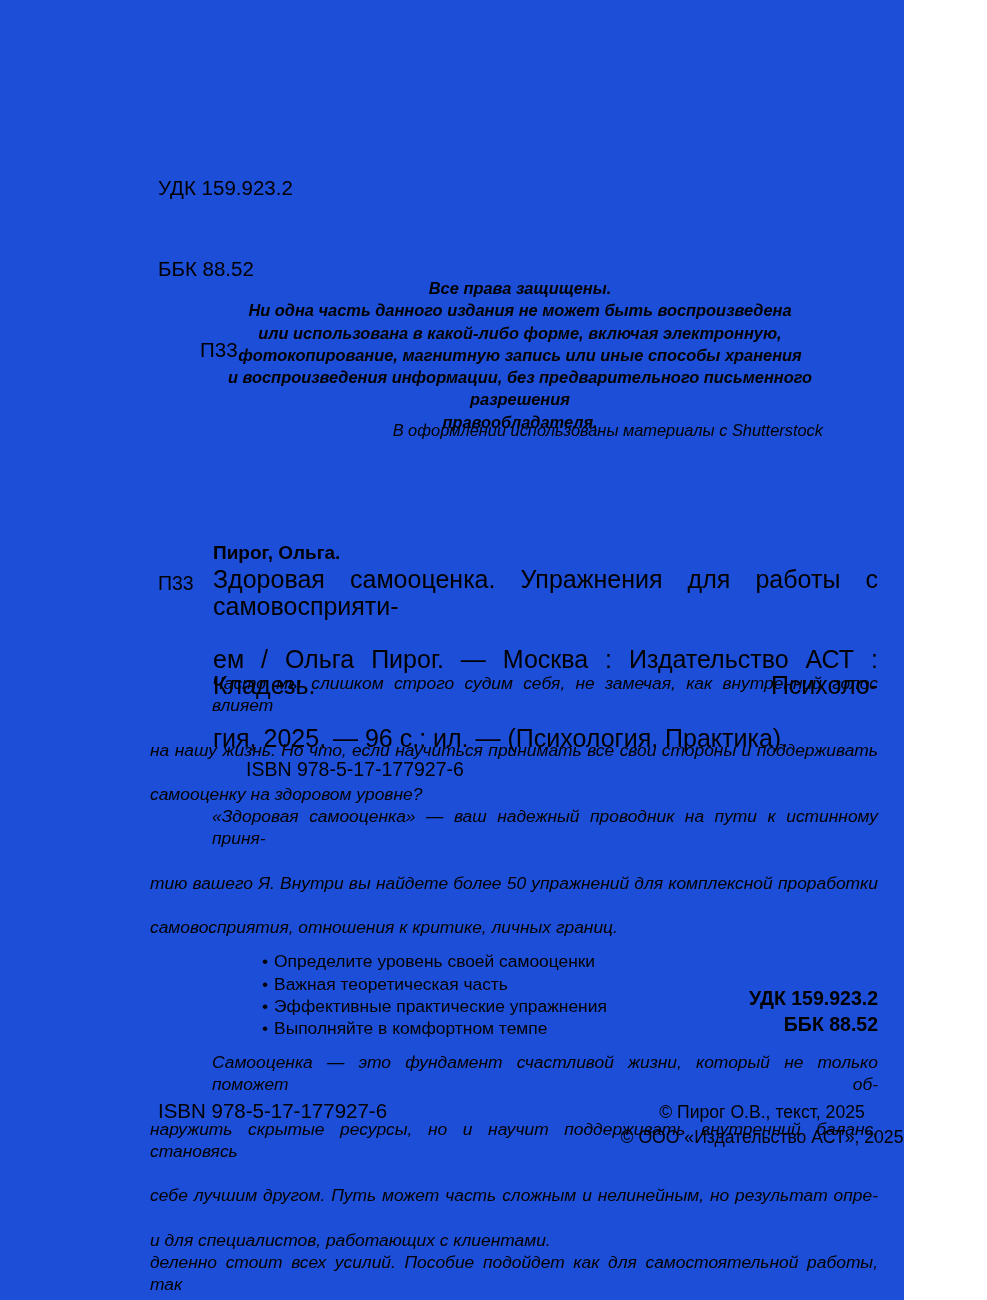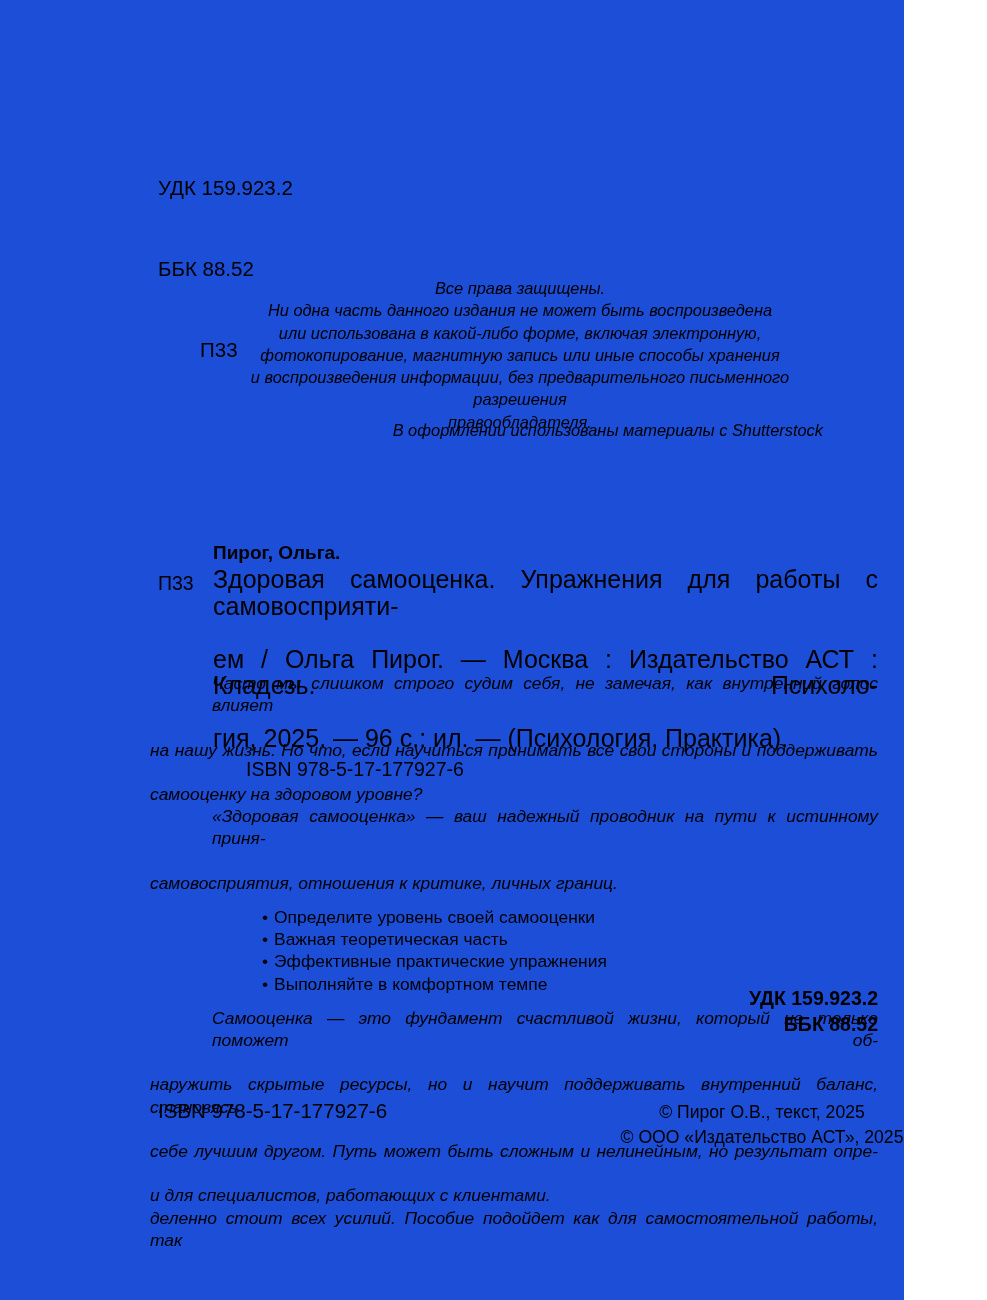--- a/index.html
+++ b/index.html
@@ -37,21 +37,21 @@
   .rights {
     position: absolute;
     left: 217px;
     top: 277px;
     width: 606px;
     text-align: center;
     font-style: italic;
     font-size: 16.4px;
     line-height: 22.3px;
   }
-  .rights .ln { display: block; }
+  .rights .ln { display: block; font-weight: bold; }
 
   .credit {
     position: absolute;
     left: 217px;
     top: 419px;
     width: 606px;
     text-align: right;
     font-style: italic;
     font-size: 16.4px;
     line-height: 22px;
@@ -206,32 +206,33 @@
   </div>
 
   <div class="annotation">
     <p>
       <span class="ln just indent">Часто мы слишком строго судим себя, не замечая, как внутренний голос влияет</span>
       <span class="ln just">на нашу жизнь. Но что, если научиться принимать все свои стороны и поддерживать</span>
       <span class="ln">самооценку на здоровом уровне?</span>
     </p>
     <p>
       <span class="ln just indent">«Здоровая самооценка» — ваш надежный проводник на пути к истинному приня-</span>
+      <span class="ln just">тию вашего Я. Внутри вы найдете более 50 упражнений для комплексной проработки</span>
       <span class="ln">самовосприятия, отношения к критике, личных границ.</span>
     </p>
     <ul class="bullets">
       <li><span class="dot">•</span><span>Определите уровень своей самооценки</span></li>
       <li><span class="dot">•</span><span>Важная теоретическая часть</span></li>
       <li><span class="dot">•</span><span>Эффективные практические упражнения</span></li>
       <li><span class="dot">•</span><span>Выполняйте в комфортном темпе</span></li>
     </ul>
     <p>
       <span class="ln just indent">Самооценка — это фундамент счастливой жизни, который не только поможет об-</span>
       <span class="ln just">наружить скрытые ресурсы, но и научит поддерживать внутренний баланс, становясь</span>
-      <span class="ln just">себе лучшим другом. Путь может быть сложным и нелинейным, но результат опре-</span>
+      <span class="ln just">себе лучшим другом. Путь может часть сложным и нелинейным, но результат опре-</span>
       <span class="ln">и для специалистов, работающих с клиентами.</span>
       <span class="ln just">деленно стоит всех усилий. Пособие подойдет как для самостоятельной работы, так</span>
     </p>
   </div>
 
   <div class="class-codes-bottom">
     <span class="line">УДК 159.923.2</span>
     <span class="line">ББК 88.52</span>
   </div>
 

